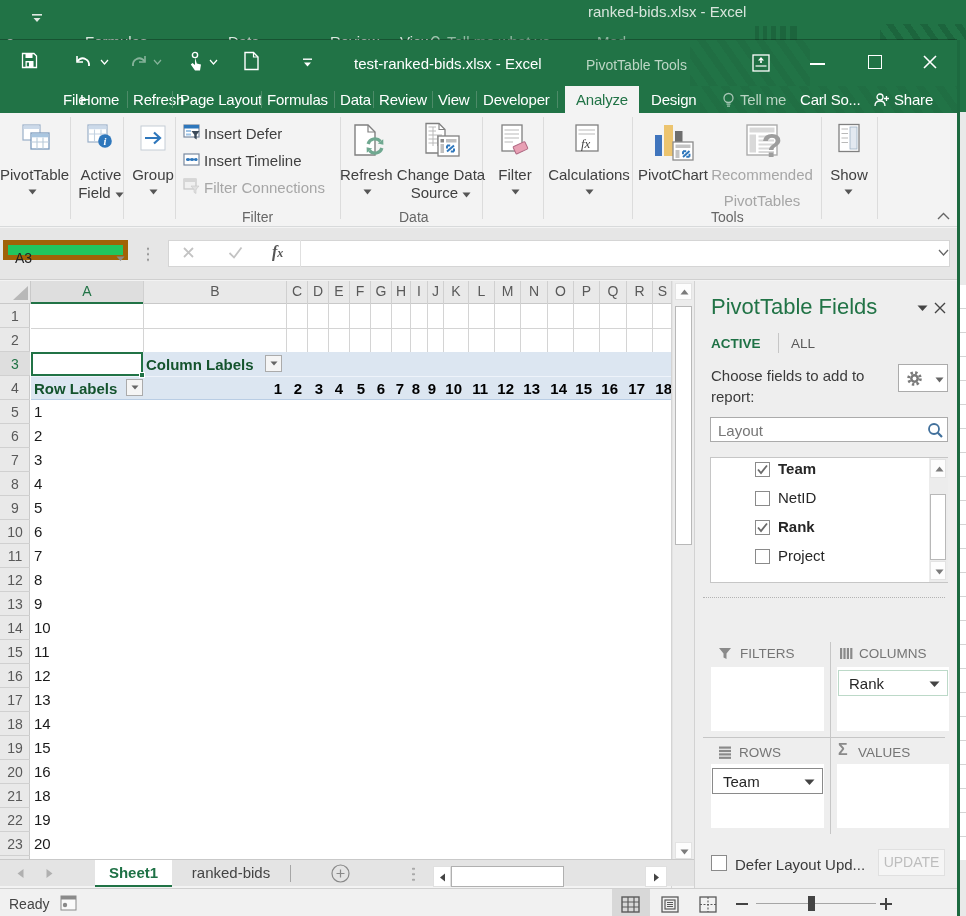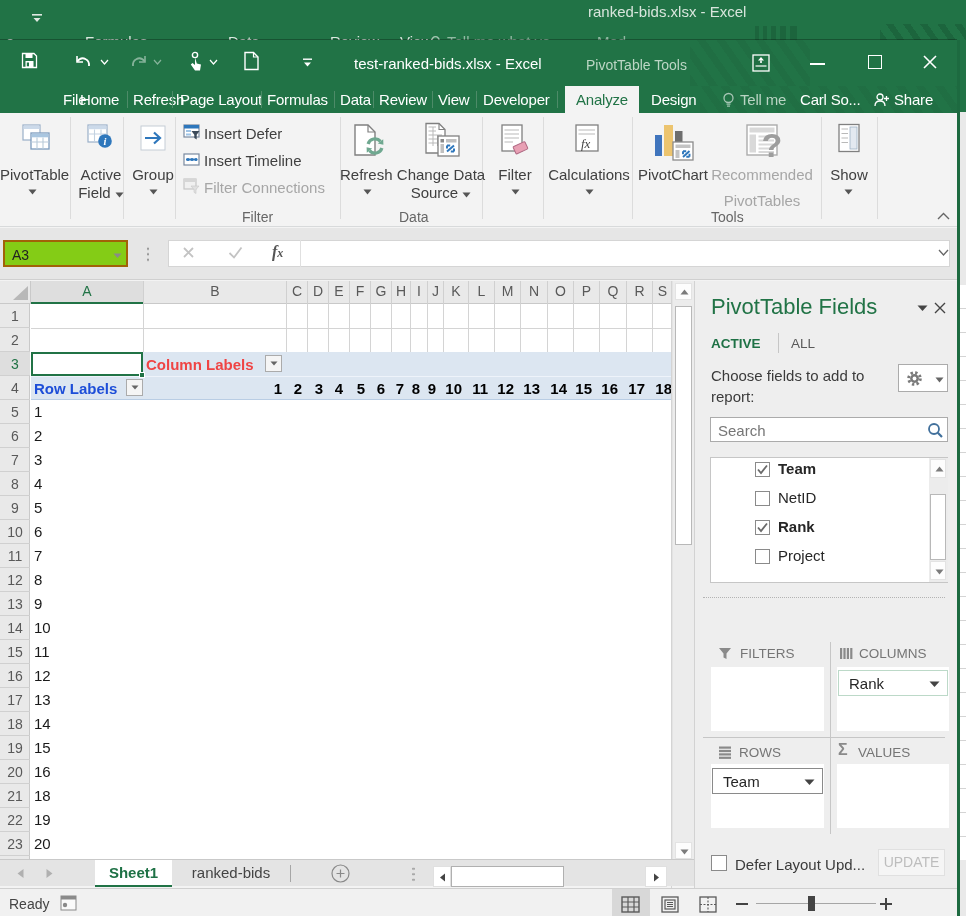--- a/index.html
+++ b/index.html
@@ -302,21 +302,21 @@
       <rect x="14" y="4" width="7" height="22" fill="#e3e9f0" stroke="#9fb1c4" stroke-width="0.8"></rect>
       <path d="M5.5 6 H12 M5.5 10.5 H12 M5.5 15 H12 M5.5 19.5 H12" stroke="#b9b9b9" stroke-width="1.2"></path>
     </svg>
     <div class="abs" style="left:826px;top:53px;width:46px;text-align:center;">Show</div>
     <svg class="abs" style="left:844px;top:76px;" width="9" height="6" viewBox="0 0 9 6">
         <path d="M0.5 0.5 L4.5 5.5 L8.5 0.5" fill="#555"></path>
       </svg>
   </div>
 
   <div class="abs" style="left:0;top:188px;width:957px;height:52px;background:#e6e6e6;border-bottom:1px solid #d0d0d0;">
-    <div class="abs" style="left:3px;top:12px;width:125px;height:27px;background:#84cc16;border:2px solid #a16207;">
+    <div class="abs" style="left:3px;top:12px;width:125px;height:20px;background:#22c55e;border:5px solid #a16207;">
       <span class="abs" style="left:7px;top:5px;font-size:14px;color:#222;">A3</span>
       <svg class="abs" style="left:108px;top:11px;" width="9" height="6" viewBox="0 0 9 6">
           <path d="M0.5 0.5 L4.5 5 L8.5 0.5" fill="#8a8a8a"></path>
         </svg>
     </div>
     <div class="abs" style="left:146px;top:18px;width:4px;height:16px;background:radial-gradient(circle, #9a9a9a 1.3px, transparent 1.5px);background-size:4px 5.5px;"></div>
     <div class="abs" style="left:168px;top:12px;width:782px;height:27px;background:#fff;border:1px solid #d5d5d5;"></div>
     <div class="abs" style="left:300px;top:12px;width:1px;height:27px;background:#e0e0e0;"></div>
     <svg class="abs" style="left:182px;top:18px;" width="13" height="13" viewBox="0 0 13 13">
         <path d="M2 2 L11 11 M11 2 L2 11" stroke="#c3c3c3" stroke-width="1.8"></path>
@@ -411,28 +411,28 @@
         <div class="abs" style="left:652px;top:23px;width:1px;height:48px;background:#d4d4d4;"></div>
         <div class="abs" style="left:672px;top:23px;width:1px;height:48px;background:#d4d4d4;"></div>
       </div>
 
     <div class="abs" style="left:143px;top:71px;width:528px;height:24px;background:#dce6f1;"></div>
     <div class="abs" style="left:31px;top:95px;width:640px;height:24px;background:#dce6f1;border-top:1px solid #eef3fa;border-bottom:1px solid #b9cde4;"></div>
 
     <div class="abs" style="left:31px;top:71px;width:112px;height:24px;background:#fff;border:2px solid #217346;"></div>
     <div class="abs" style="left:139px;top:91px;width:6px;height:6px;background:#217346;border:1px solid #fff;"></div>
 
-    <div class="abs" style="left:146px;top:75px;font-size:15px;font-weight:bold;color:#ef4444;">Column Labels</div>
+    <div class="abs" style="left:146px;top:75px;font-size:15px;font-weight:bold;color:#14532d;">Column Labels</div>
     <div class="abs" style="left:265px;top:74px;width:17px;height:17px;background:#f5f5f5;border:1px solid #ababab;">
       <svg style="margin:5px auto 0 4px;" width="8" height="5" viewBox="0 0 8 5">
           <path d="M0.5 0.5 L4 4.5 L7.5 0.5" fill="#666"></path>
         </svg>
     </div>
 
-    <div class="abs" style="left:34px;top:99px;font-size:15px;font-weight:bold;color:#1d4ed8;">Row Labels</div>
+    <div class="abs" style="left:34px;top:99px;font-size:15px;font-weight:bold;color:#14532d;">Row Labels</div>
     <div class="abs" style="left:126px;top:98px;width:17px;height:17px;background:#f5f5f5;border:1px solid #ababab;">
       <svg style="margin:5px auto 0 4px;" width="8" height="5" viewBox="0 0 8 5">
           <path d="M0.5 0.5 L4 4.5 L7.5 0.5" fill="#666"></path>
         </svg>
     </div>
     <div id="row4nums">
         <div class="abs" style="left:242px;top:99px;width:40px;text-align:right;font-size:15px;font-weight:bold;color:#000;">1</div>
         <div class="abs" style="left:262px;top:99px;width:40px;text-align:right;font-size:15px;font-weight:bold;color:#000;">2</div>
         <div class="abs" style="left:283px;top:99px;width:40px;text-align:right;font-size:15px;font-weight:bold;color:#000;">3</div>
         <div class="abs" style="left:303px;top:99px;width:40px;text-align:right;font-size:15px;font-weight:bold;color:#000;">4</div>
@@ -567,21 +567,21 @@
         <circle cx="8.5" cy="8.5" r="5.8" fill="none" stroke="#7a7a7a" stroke-width="3" stroke-dasharray="2.3 2.25"></circle>
         <circle cx="8.5" cy="8.5" r="4.4" fill="#7a7a7a"></circle>
         <circle cx="8.5" cy="8.5" r="1.9" fill="#fff"></circle>
       </svg>
       <svg style="position:absolute;left:36px;top:12px;" width="9" height="6" viewBox="0 0 9 6">
           <path d="M0.5 0.5 L4.5 5.5 L8.5 0.5" fill="#666"></path>
         </svg>
     </div>
 
     <div class="abs" style="left:15px;top:136px;width:238px;height:25px;background:#fff;border:1px solid #ababab;">
-      <span class="abs" style="left:7px;top:4px;font-size:15px;color:#767676;">Search</span>
+      <span class="abs" style="left:7px;top:4px;font-size:15px;color:#767676;">Layout</span>
       <svg class="abs" style="left:216px;top:4px;" width="17" height="17" viewBox="0 0 17 17">
         <circle cx="7" cy="7" r="5" fill="none" stroke="#41709c" stroke-width="1.8"></circle>
         <path d="M10.8 10.8 L15 15" stroke="#41709c" stroke-width="2.2"></path>
       </svg>
     </div>
 
     <div class="abs" style="left:15px;top:176px;width:238px;height:126px;background:#fff;border:1px solid #c6c6c6;" id="fieldlist">
 
       <div class="abs" style="left:218px;top:0;width:19px;height:124px;background:#ececec;">
         <div class="abs" style="left:1px;top:1px;width:16px;height:19px;background:#fdfdfd;border:1px solid #e3e3e3;">

